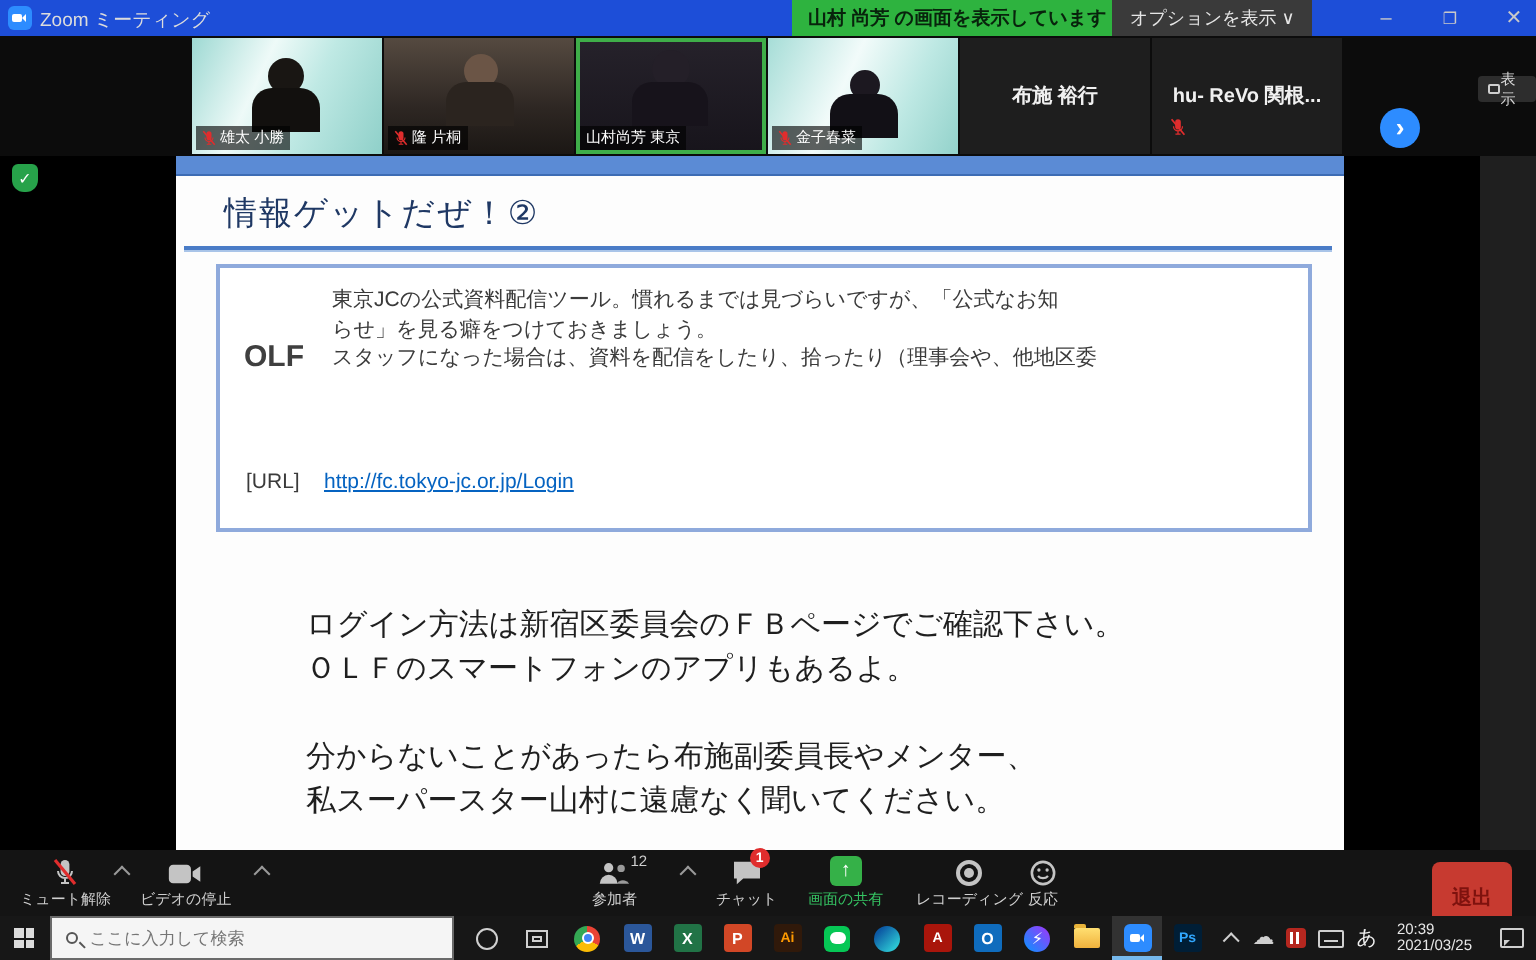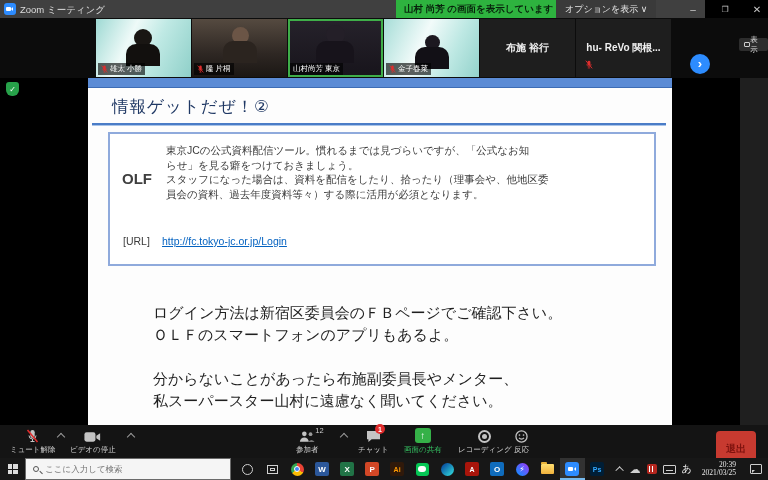--- a/index.html
+++ b/index.html
@@ -5,21 +5,21 @@
   :root{
     --banner-green:#2eb33f; --zoom-blue:#2d8cff; --slide-accent:#5b8bd5;
     --title-navy:#1f3864; --link-blue:#0563c1; --share-green:#35b148;
     --leave-red:#c73a30; --badge-red:#e02d2d; --mic-red:#e02d2d;
   }
   *{margin:0;padding:0;box-sizing:border-box;}
   body{background:#000;font-family:"Liberation Sans","DejaVu Sans",sans-serif;}
   #screen{position:relative;width:768px;height:480px;background:#000;overflow:hidden;}
 
   
-  .titlebar{position:absolute;left:0;top:0;width:705px;height:18px;background:#404040;}
+  .titlebar{position:absolute;left:0;top:0;width:768px;height:18px;background:#1d4ed8;}
   .app-ico{position:absolute;left:4px;top:3px;width:12px;height:12px;border-radius:3px;background:var(--zoom-blue);}
   .app-ico .cam{position:absolute;left:2px;top:4px;width:5px;height:4px;background:#fff;border-radius:1px;}
   .app-ico .camtri{position:absolute;left:7px;top:4px;width:0;height:0;border:2px solid transparent;border-right-color:#fff;border-left:0;}
   .app-title{position:absolute;left:20px;top:4px;font-size:9.5px;color:#dcdcdc;}
   .share-banner{position:absolute;left:396px;top:0;height:18px;background:var(--banner-green);color:#08230c;
     font-size:9.5px;display:flex;align-items:center;padding:0 8px;font-weight:bold;}
   .options-btn{position:absolute;left:556px;top:0;height:18px;background:#3a3a3a;color:#e6e6e6;
     font-size:9px;display:flex;align-items:center;padding:0 9px;cursor:default;}
   .winbtn{position:absolute;top:1px;width:26px;height:16px;color:#c9c9c9;font-size:10px;
     display:flex;align-items:center;justify-content:center;}
@@ -119,21 +119,21 @@
   .line-ic i{position:absolute;left:2.5px;top:3px;width:8px;height:6px;background:#fff;border-radius:3px;}
   .tray{display:flex;align-items:center;gap:6px;margin-left:8px;}
   .tchev{width:6px;height:6px;border-top:1.5px solid #cfcfcf;border-left:1.5px solid #cfcfcf;transform:rotate(45deg) translateY(2px);}
   .cloud{color:#cfcfcf;font-size:11px;line-height:1;}
   .trayred{width:10px;height:10px;border-radius:2px;background:#b5271f;position:relative;}
   .trayred i{position:absolute;left:2px;top:2px;width:6px;height:6px;background:
      repeating-linear-gradient(90deg,#fff 0 1.5px,transparent 1.5px 3px);}
   .kbd{width:13px;height:9px;border:1.2px solid #cfcfcf;border-radius:1px;display:flex;align-items:flex-end;justify-content:center;}
   .kbd i{width:7px;height:1.5px;background:#cfcfcf;margin-bottom:1.5px;}
   .ime{color:#f0f0f0;font-size:10px;}
-  .clock{color:#e8e8e8;font-size:7.5px;line-height:8.5px;text-align:right;margin-left:4px;font-family:Liberation Serif, serif;}
+  .clock{color:#e8e8e8;font-size:7.5px;line-height:8.5px;margin-left:4px;}
   .notif{width:12px;height:10px;border:1.2px solid #cfcfcf;border-radius:1px;margin:0 6px 0 8px;position:relative;}
   .notif::after{content:"";position:absolute;left:1px;bottom:-3px;border:3px solid transparent;border-top-color:#cfcfcf;border-left:0;}
 
   .micmute{display:inline-block;flex:none;}
 </style>
 </head>
 <body>
 
 <div id="screen">
 
@@ -238,21 +238,20 @@
     <div class="slide-topbar"></div>
     <div class="slide-title">情報ゲットだぜ！②</div>
     <div class="slide-rule"></div>
 
     <div class="infobox">
       <div class="olf-label">OLF</div>
       <div class="boxtext">
         <div>東京JCの公式資料配信ツール。慣れるまでは見づらいですが、「公式なお知</div>
         <div>らせ」を見る癖をつけておきましょう。</div>
         <div>スタッフになった場合は、資料を配信をしたり、拾ったり（理事会や、他地区委</div>
-        <div>員会の資料、過去年度資料等々）する際に活用が必須となります。</div>
       </div>
       <div class="url-label">[URL]</div>
       <a class="url-link" href="#">http://fc.tokyo-jc.or.jp/Login</a>
     </div>
 
     <div class="para para1">
       <div>ログイン方法は新宿区委員会のＦＢページでご確認下さい。</div>
       <div>ＯＬＦのスマートフォンのアプリもあるよ。</div>
     </div>
     <div class="para para2">

